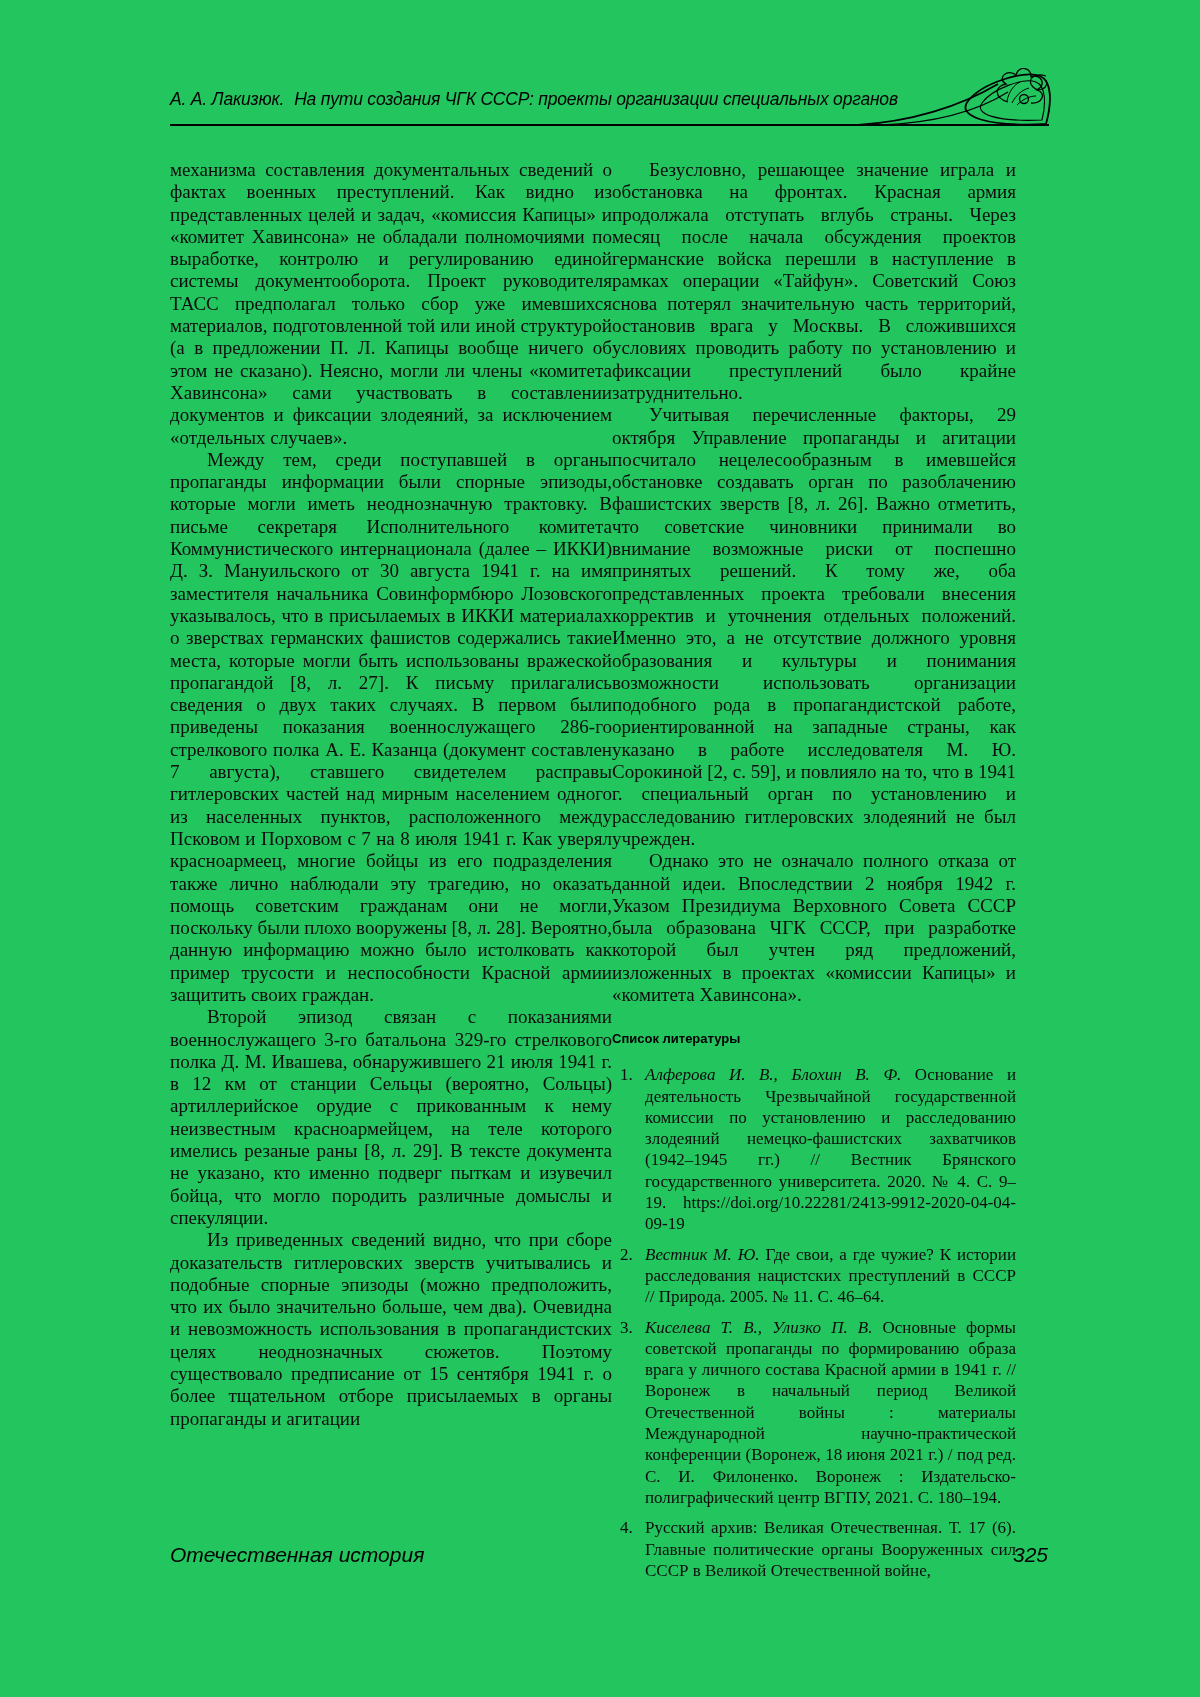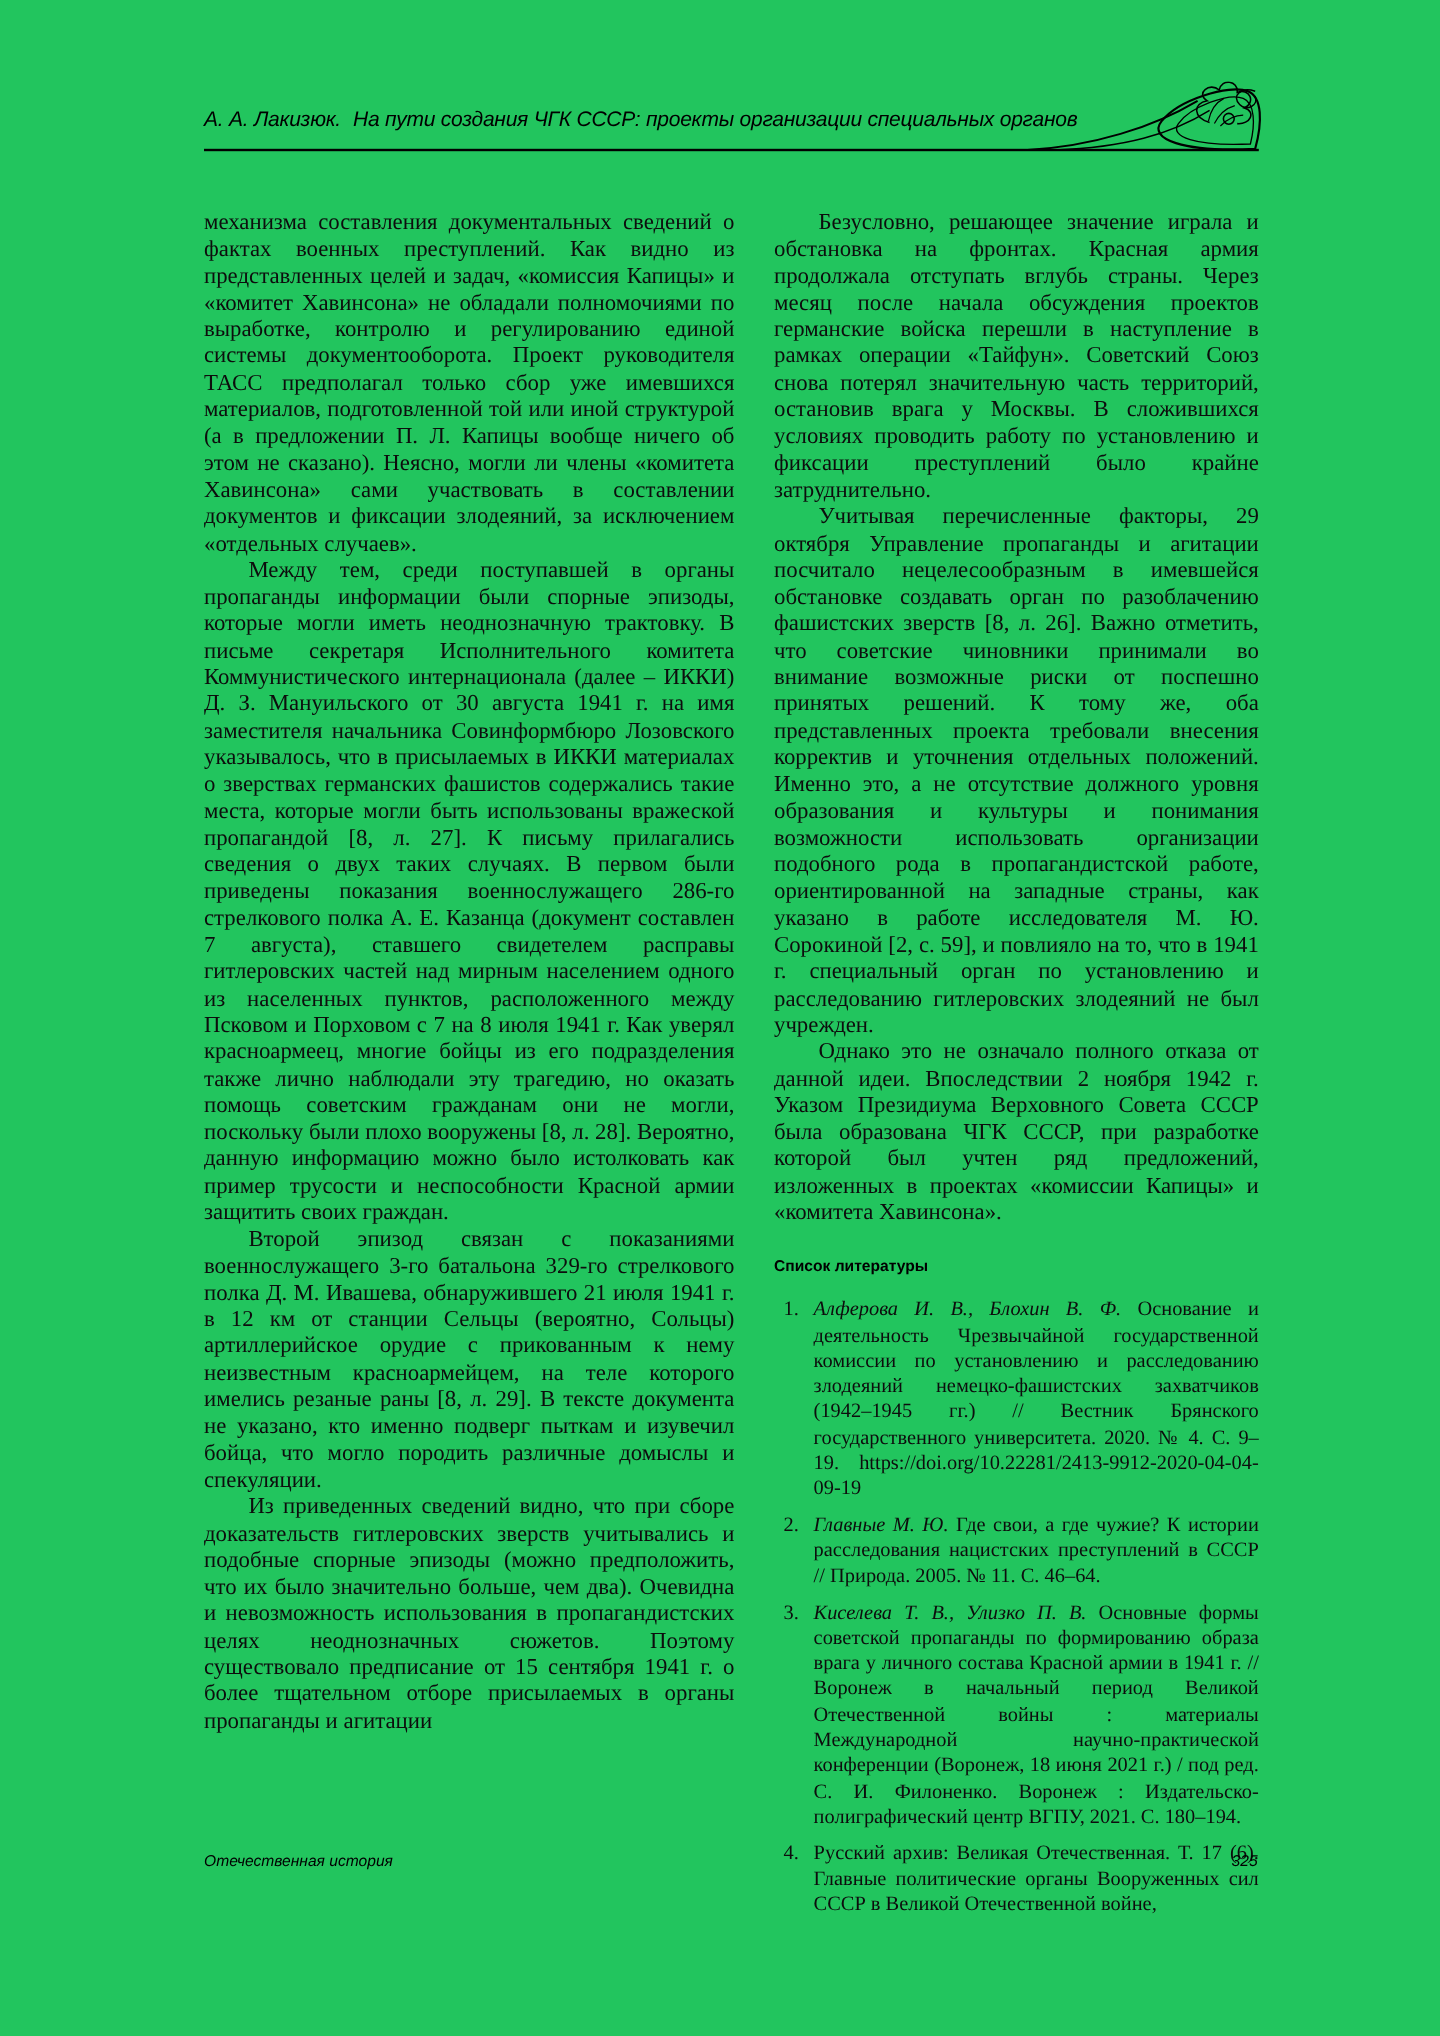--- a/index.html
+++ b/index.html
@@ -17,21 +17,21 @@
   }
   .running-head .rh-title { margin-left:10px; }
   .head-rule {
     position:absolute; left:170px; right:151px; top:124px;
     height:2px; background:#000;
   }
   .ornament { position:absolute; right:148px; top:68px; width:196px; height:59px; }
   
   .columns {
     position:absolute; left:170px; top:159px; width:879px;
-    display:flex; gap:33px;margin-top:16px;
+    display:flex; 
   }
   .col-left  { width:442px; }
   .col-right { width:404px; }
   .para {
     margin:0; font-size:19px; line-height:22.3px;
     text-align:justify; text-indent:37px; hyphens:auto;
   }
   .para.no-indent { text-indent:0; }
   
   .refs-heading {
@@ -44,21 +44,21 @@
     font-size:17px; line-height:21.3px; text-align:justify;
     overflow-wrap:anywhere; hyphens:auto;
   }
   .ref-num { position:absolute; left:0; top:0; }
   .ref-authors { font-style:italic; }
   
   .footer {
     position:absolute; left:170px; right:152px; top:1543px;
     display:flex; justify-content:space-between; align-items:baseline;
     font-family:"Liberation Sans", sans-serif; font-style:italic;
-    font-size:13px; color:#000;
+    font-size:21px; color:#000;
   }
 </style>
 </head>
 <body>
 
 <div class="page">
 
   <div class="running-head">
     <span>А. А. Лакизюк.</span><span class="rh-title">На пути создания ЧГК СССР: проекты организации специальных органов</span>
   </div>
@@ -85,21 +85,21 @@
       </div>
     <div class="col-right">
       <div>
           <p class="para">Безусловно, решающее значение играла и обстановка на фронтах. Красная армия продолжала отступать вглубь страны. Через месяц после начала обсуждения проектов германские войска перешли в наступление в рамках операции «Тайфун». Советский Союз снова потерял значительную часть территорий, остановив врага у Москвы. В сложившихся условиях проводить работу по установлению и фиксации преступлений было крайне затруднительно.</p>
           <p class="para">Учитывая перечисленные факторы, 29 октября Управление пропаганды и агитации посчитало нецелесообразным в имевшейся обстановке создавать орган по разоблачению фашистских зверств [8, л. 26]. Важно отметить, что советские чиновники принимали во внимание возможные риски от поспешно принятых решений. К тому же, оба представленных проекта требовали внесения корректив и уточнения отдельных положений. Именно это, а не отсутствие должного уровня образования и культуры и понимания возможности использовать организации подобного рода в пропагандистской работе, ориентированной на западные страны, как указано в работе исследователя М. Ю. Сорокиной [2, с. 59], и повлияло на то, что в 1941 г. специальный орган по установлению и расследованию гитлеровских злодеяний не был учрежден.</p>
           <p class="para">Однако это не означало полного отказа от данной идеи. Впоследствии 2 ноября 1942 г. Указом Президиума Верховного Совета СССР была образована ЧГК СССР, при разработке которой был учтен ряд предложений, изложенных в проектах «комиссии Капицы» и «комитета Хавинсона».</p>
         </div>
       <h2 class="refs-heading">Список литературы</h2>
       <ol class="ref-list">
           <li class="ref-item"><span class="ref-num">1.</span><span class="ref-authors">Алферова И. В., Блохин В. Ф. </span><span>Основание и деятельность Чрезвычайной государственной комиссии по установлению и расследованию злодеяний немецко-фашистских захватчиков (1942–1945 гг.) // Вестник Брянского государственного университета. 2020. № 4. С. 9–19. https://doi.org/10.22281/2413-9912-2020-04-04-09-19</span></li>
-          <li class="ref-item"><span class="ref-num">2.</span><span class="ref-authors">Главные М. Ю. </span><span>Где свои, а где чужие? К истории расследования нацистских преступлений в СССР // Природа. 2005. № 11. С. 46–64.</span></li>
+          <li class="ref-item"><span class="ref-num">2.</span><span class="ref-authors">Вестник М. Ю. </span><span>Где свои, а где чужие? К истории расследования нацистских преступлений в СССР // Природа. 2005. № 11. С. 46–64.</span></li>
           <li class="ref-item"><span class="ref-num">3.</span><span class="ref-authors">Киселева Т. В., Улизко П. В. </span><span>Основные формы советской пропаганды по формированию образа врага у личного состава Красной армии в 1941 г. // Воронеж в начальный период Великой Отечественной войны : материалы Международной научно-практической конференции (Воронеж, 18 июня 2021 г.) / под ред. С. И. Филоненко. Воронеж : Издательско-полиграфический центр ВГПУ, 2021. С. 180–194.</span></li>
           <li class="ref-item"><span class="ref-num">4.</span><span>Русский архив: Великая Отечественная. Т. 17 (6). Главные политические органы Вооруженных сил СССР в Великой Отечественной войне,</span></li>
         </ol>
     </div>
   </div>
 
   <div class="footer">
     <span>Отечественная история</span>
     <span>325</span>
   </div>

